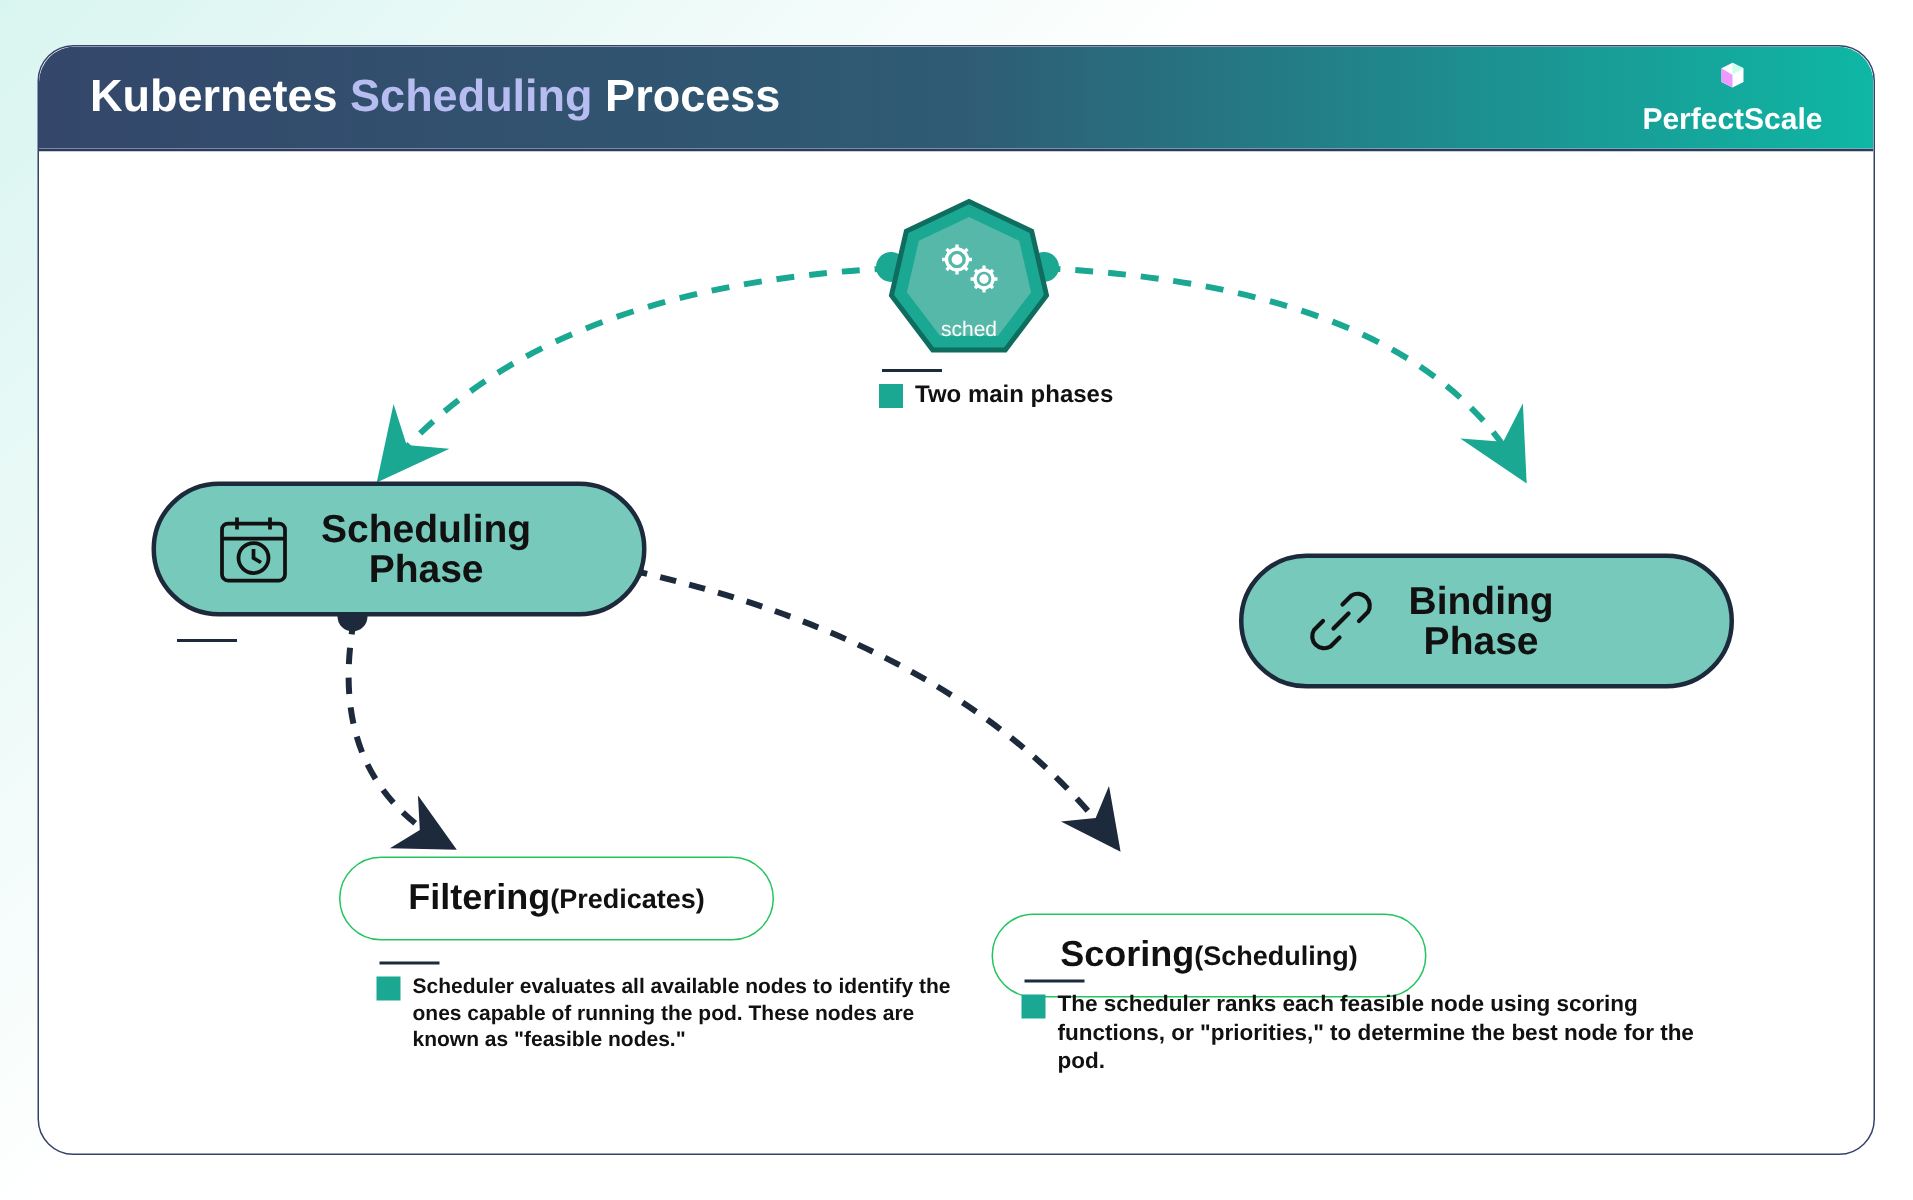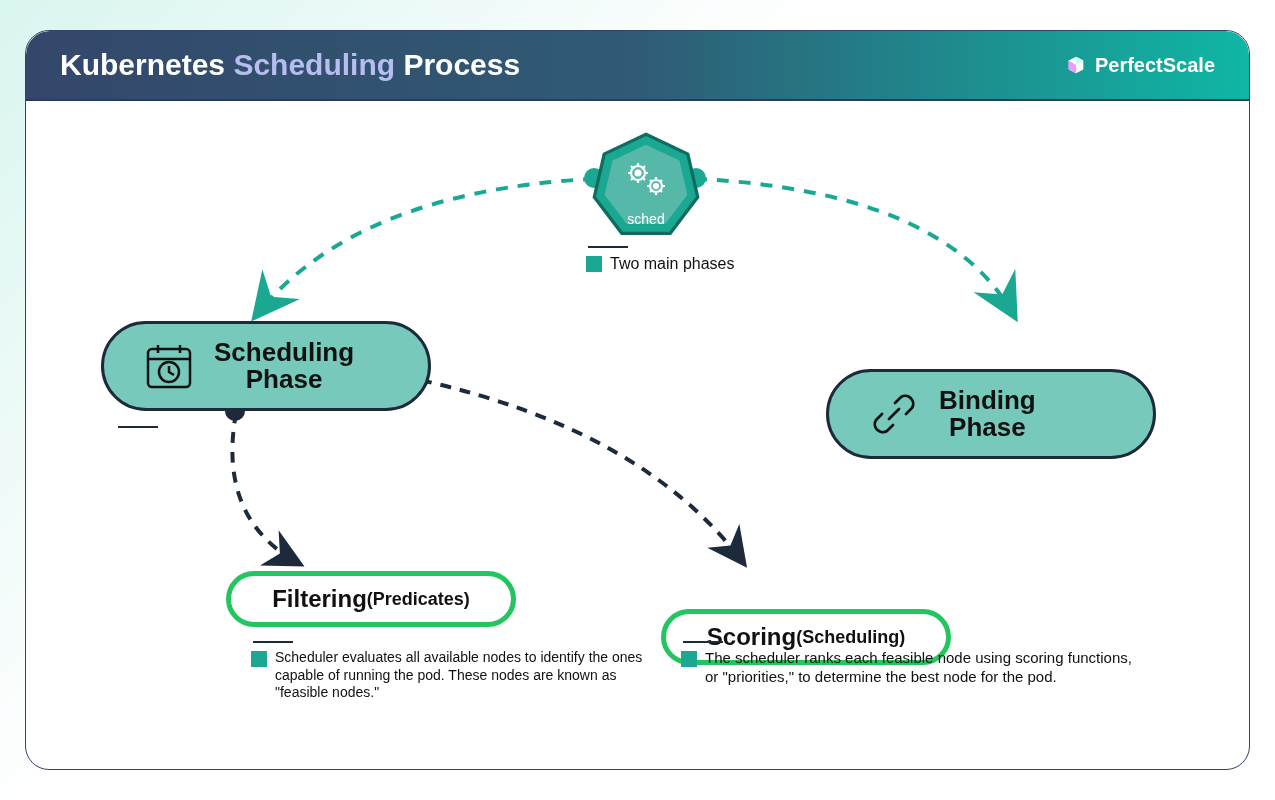--- a/index.html
+++ b/index.html
@@ -21,21 +21,21 @@
     height:70px;
     background:linear-gradient(90deg,#34476a 0%, #2f5b74 50%, #0fb7a5 100%);
     display:flex; align-items:center; justify-content:space-between;
     padding:16px 34px;
     border-bottom:2px solid #2a3b5c;
     border-top-left-radius:24px;
     border-top-right-radius:24px;
   }
   .title { color:#fff; font-size:30px; font-weight:700; }
   .title .accent { color:#b7bdf1; }
-  .brand { display:flex; align-items:center; gap:8px; }
+  .brand { display:flex; align-items:center; gap:8px;flex-direction:column; }
   .brand-icon { width:22px; height:22px; }
   .brand-text { color:#fff; font-size:20px; font-weight:600; }
   .canvas { position:relative; width:100%; height:calc(100% - 70px); }
 
   
   .sched {
     position:absolute; left:565px; top:30px;
     width:110px; height:110px;
     display:flex; align-items:center; justify-content:center;
     flex-direction:column;
@@ -55,43 +55,43 @@
     padding:0 38px;
   }
   .big-pill .icon-box { width:54px; height:54px; display:flex; align-items:center; justify-content:center;}
   .big-pill .label { font-size:26px; font-weight:800; color:#111; line-height:1.05; text-align:center;}
   #scheduling-pill { left:75px; top:220px; width:330px; }
   #binding-pill    { left:800px; top:220px; width:330px;margin-top:48px; }
 
   
   .small-pill {
     position:absolute; height:56px;
-    border:5px solid #22c55e;
+    border:1px solid #22c55e;
     border-radius:30px;
     display:flex; align-items:center; justify-content:center;
     padding:16px 28px;
   }
   .small-pill .main { font-size:24px; font-weight:800; color:#111; }
   .small-pill .sub  { font-size:18px; font-weight:800; color:#111; }
   #filtering-pill { left:200px; top:470px; width:290px; }
   #scoring-pill   { left:635px; top:470px; width:290px;margin-top:38px; }
 
   
   .desc { position:absolute; display:flex; flex-direction:column; gap:6px; }
   .desc-line { width:40px; height:2px; background:#1c2a3b; margin-left:2px;}
   .desc-row { display:flex; align-items:flex-start; gap:8px; }
   .bullet { width:16px; height:16px; background:#1aa893; flex-shrink:0; margin-top:2px;}
-  .desc-text { font-size:15px; color:#111; line-height:1.25; max-width:410px; font-weight:400;}
+  .desc-text { font-size:15px; color:#111; line-height:1.25; max-width:410px; font-weight:700;}
   .desc-text.narrow { max-width:370px; font-size:14px;}
   #sched-note { left:560px; top:145px; }
   #sched-note .desc-text { font-size:16px;}
   #scheduling-desc { left:90px;  top:325px; }
   #binding-desc    { left:810px; top:325px; }
   #filtering-desc  { left:225px; top:540px; }
-  #scoring-desc    { left:655px; top:540px; }
+  #scoring-desc    { left:655px; top:552px; }
 
   
   .dot { position:absolute; width:20px; height:20px; border-radius:50%; }
   .dot.teal { background:#1aa893; }
   .dot.dark { background:#1c2a3b; }
 
   svg.arrows { position:absolute; left:0; top:0; width:100%; height:100%; pointer-events:none;}
 
 </style>
 </head>

